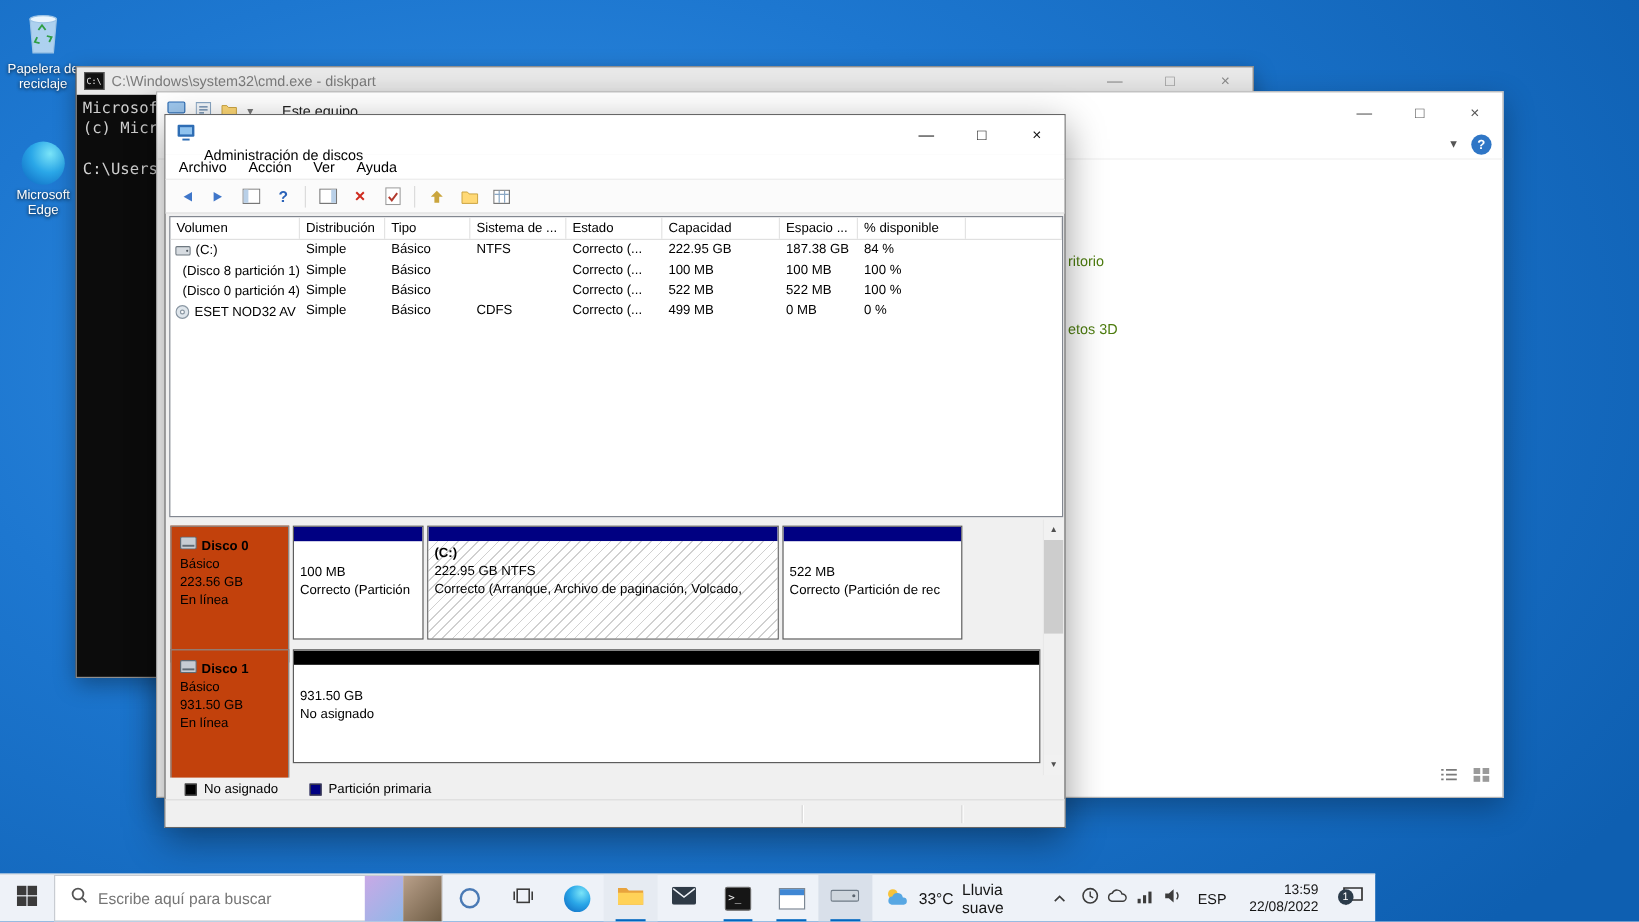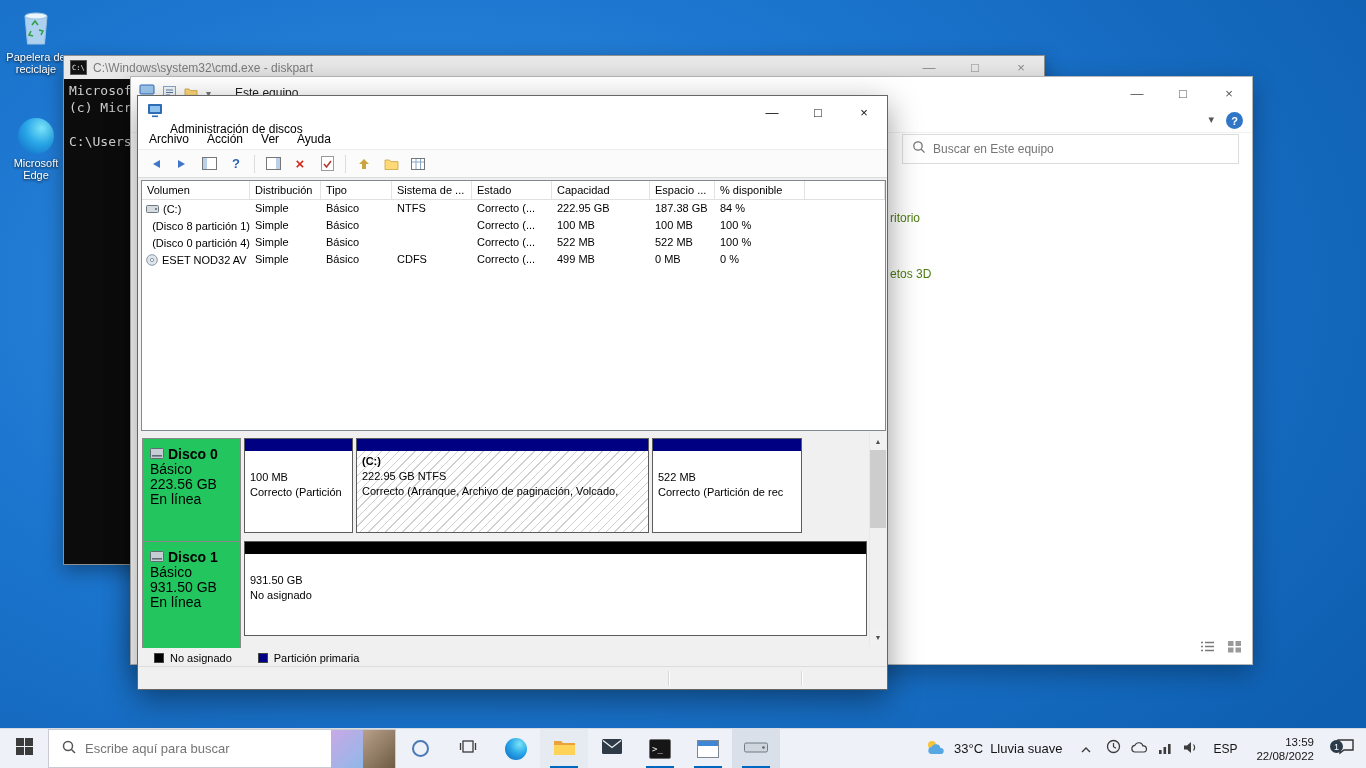--- a/index.html
+++ b/index.html
@@ -80,22 +80,22 @@
   .icoslot { width: 13px; display: flex; justify-content: center; }
 
   .dm-graph { position: absolute; left: 3px; top: 337px; width: 745px; height: 213px; background: #f0f0f0; }
   .scroll { position: absolute; right: 0; top: 0; width: 17px; height: 100%; background: #f0f0f0; border-left: 1px solid #e8e8e8; }
   .sbtn { height: 17px; display: flex; align-items: center; justify-content: center; font-size: 7px; color: #505050; background: #f1f1f1; }
   .sdown { position: absolute; bottom: 0; left: 0; width: 100%; }
   .sthumb { position: absolute; left: 0; top: 17px; width: 16px; height: 78px; background: #cdcdcd; }
 
   .diskrow { position: absolute; left: 1px; width: 727px; height: 95px; display: flex; }
   .d0 { top: 5px; } .d1 { top: 108px; }
-  .dinfo { width: 99px; height: 114px; background: #22c55e; border: 1px solid #8a8a8a; padding: 8px 0 0 7px;
-           font-size: 14px; line-height: 15px; }
+  .dinfo { width: 99px; height: 114px; background: #c2410c; border: 1px solid #8a8a8a; padding: 8px 0 0 7px;
+           font-size: 11px; line-height: 15px; }
   .dname { font-weight: bold; display: flex; align-items: center; gap: 4px; }
   .dparts { position: relative; flex: 1; }
   .pblock { position: absolute; top: 0; height: 95px; border: 1px solid #5c5c5c; background: #fff;
             display: flex; flex-direction: column; overflow: hidden; }
   .pstrip { height: 12px; flex: 0 0 12px; }
   .navy { background: #000082; } .blackstrip { background: #000; }
   .pbody { flex: 1; padding: 3px 5px 0; font-size: 11px; line-height: 15px; white-space: nowrap; overflow: hidden; }
   .pbody.pad { padding-top: 19px; }
   .plabel { font-weight: bold; }
   .hatch { background: repeating-linear-gradient(135deg, #ffffff 0 5px, #d0d0d0 5px 6px); }
@@ -107,21 +107,21 @@
   .dm-legend { position: absolute; left: 3px; top: 552px; width: 745px; height: 20px; background: #f0f0f0;
                display: flex; align-items: center; gap: 26px; padding-left: 13px; font-size: 11px; }
   .legitem { display: flex; align-items: center; gap: 6px; }
   .chip { width: 10px; height: 10px; border: 1px solid #444; }
   .chip-black { background: #000; } .chip-navy { background: #000082; }
   .dm-status { position: absolute; left: 0; bottom: 0; width: 100%; height: 23px; background: #f0f0f0; border-top: 1px solid #ddd; }
   .dm-status i { position: absolute; top: 4px; width: 1px; height: 15px; background: #d7d7d7; box-shadow: 1px 0 0 #fff; }
   .sd1 { left: 530px; } .sd2 { left: 663px; }
 
   
-  .taskbar { position: absolute; left: 0; bottom: 0; width: 1366px; height: 40px; background: #eef2f8;
+  .taskbar { position: absolute; left: 0; bottom: 0; width: 1146px; height: 40px; background: #eef2f8;
              border-top: 1px solid #d8dce2; display: flex; align-items: stretch; z-index: 100; }
   .tb-start { width: 48px; display: flex; align-items: center; justify-content: center; }
   .tb-search { width: 348px; background: #fff; border: 1px solid #c8ccd2; display: flex; align-items: center;
                gap: 8px; padding-left: 12px; }
   .tb-search input { flex: 1; border: 0; outline: 0; font-size: 13px; color: #444; font-family: inherit; background: transparent; min-width: 0; }
   .tb-highlight { width: 64px; height: 38px; display: flex; flex: 0 0 64px; }
   .hl1 { flex: 1; background: linear-gradient(135deg, #c9a9e6, #8fb8e8); }
   .hl2 { flex: 1; background: linear-gradient(135deg, #b9a08a, #6e5c44); }
   .tb-btn { width: 48px; position: relative; display: flex; align-items: center; justify-content: center; }
   .tb-btn.open::after { content: ""; position: absolute; left: 10px; right: 10px; bottom: 0; height: 2px; background: #0067c0; }
@@ -207,29 +207,20 @@
     <div class="exp-caps">
       <span class="cap">—</span>
       <span class="cap">□</span>
       <span class="cap">×</span>
     </div>
   </div>
   <div class="exp-ribbonrow">
     <span class="exp-chev">▾</span>
     <span class="exp-help">?</span>
   </div>
-  <div class="exp-search">
-    <span>
-      <svg width="14" height="14">
-          <circle cx="6" cy="6" r="4.2" fill="none" stroke="#777" stroke-width="1.3"></circle>
-          <line x1="9.2" y1="9.2" x2="12.6" y2="12.6" stroke="#777" stroke-width="1.3"></line>
-        </svg>
-    </span>
-    <input placeholder="Buscar en Este equipo" style="">
-  </div>
   <span class="exp-frag frag1">ritorio</span>
   <span class="exp-frag frag2">etos 3D</span>
   <div class="exp-viewicons">
     <span>
       <svg width="15" height="13">
           <path d="M1 2.5 h2 M5 2.5 h9 M1 6.5 h2 M5 6.5 h9 M1 10.5 h2 M5 10.5 h9" stroke="#7a7a7a" stroke-width="1.4"></path>
         </svg>
     </span>
     <span>
       <svg width="15" height="13">

